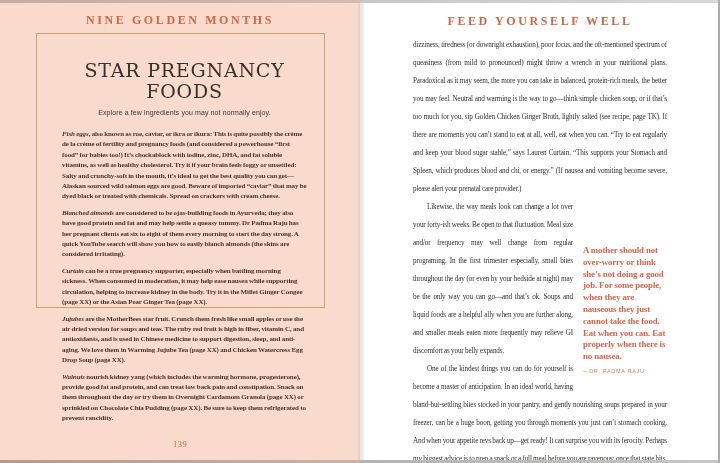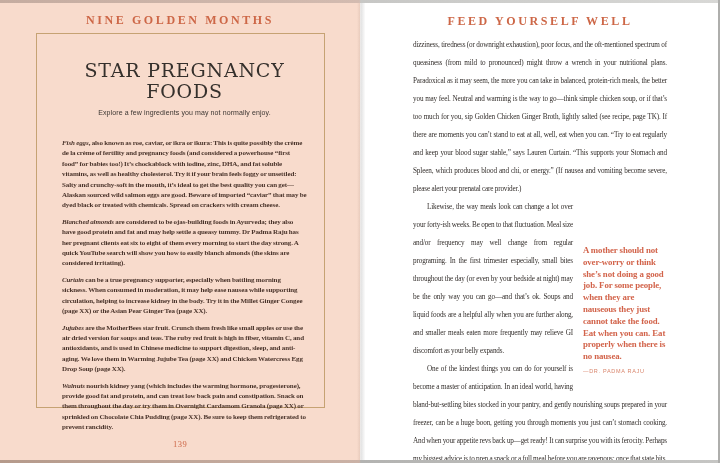--- a/index.html
+++ b/index.html
@@ -38,40 +38,40 @@
   }
   .running-head {
     position: absolute; top: 13px; width: 100%;
     text-align: center;
     font-family: "Liberation Serif", serif;
     font-weight: bold;
     font-size: 12px; letter-spacing: 2.6px;
     color: #cd6747;
   }
   .feature-box {
-    position: absolute; left: 36px; top: 33px; width: 289px; height: 375px;
+    position: absolute; left: 36px; top: 33px; width: 289px; height: 275px;
     border: 1px solid #c6a273;
     padding: 26px 17px 10px 25px;
   }
   .feature-title {
     text-align: center;
     font-family: "DejaVu Serif", "Liberation Serif", serif;
     font-size: 19px; line-height: 21px;
     letter-spacing: 0.8px;
     color: #35302c;
     font-weight: 500;
   }
   .feature-subtitle {
     margin-top: 7px;
     text-align: center;
     font-family: "Liberation Sans", sans-serif;
     font-size: 7px; letter-spacing: 0.1px;
     color: #3c3632;
   }
-  .feature-body { margin-top: 22px; }
+  .feature-body { margin-top: 13px; }
   .feature-para {
     font-family: "Liberation Serif", serif;
     font-size: 7px; line-height: 10.4px;
     letter-spacing: -0.1px; word-spacing: -0.3px;
     color: #4a342b;
     font-weight: 600;
     margin-bottom: 6px;
     text-align: left;
   }
   .para-lead { font-style: italic; font-weight: 700; }

